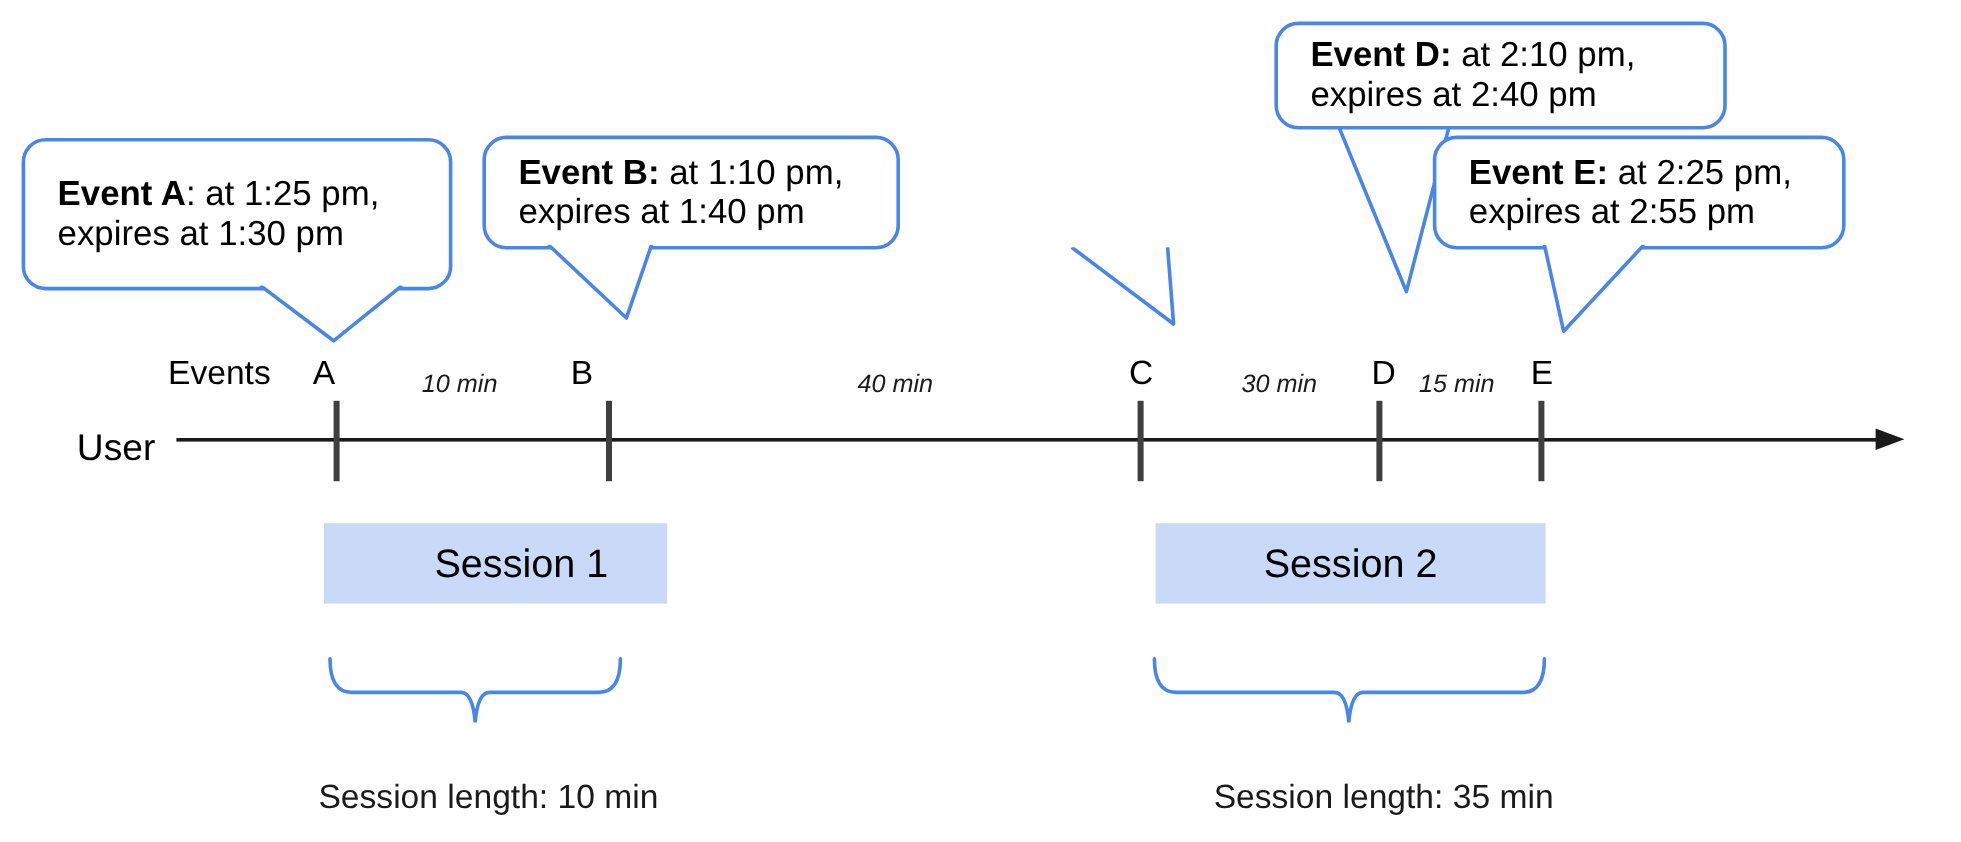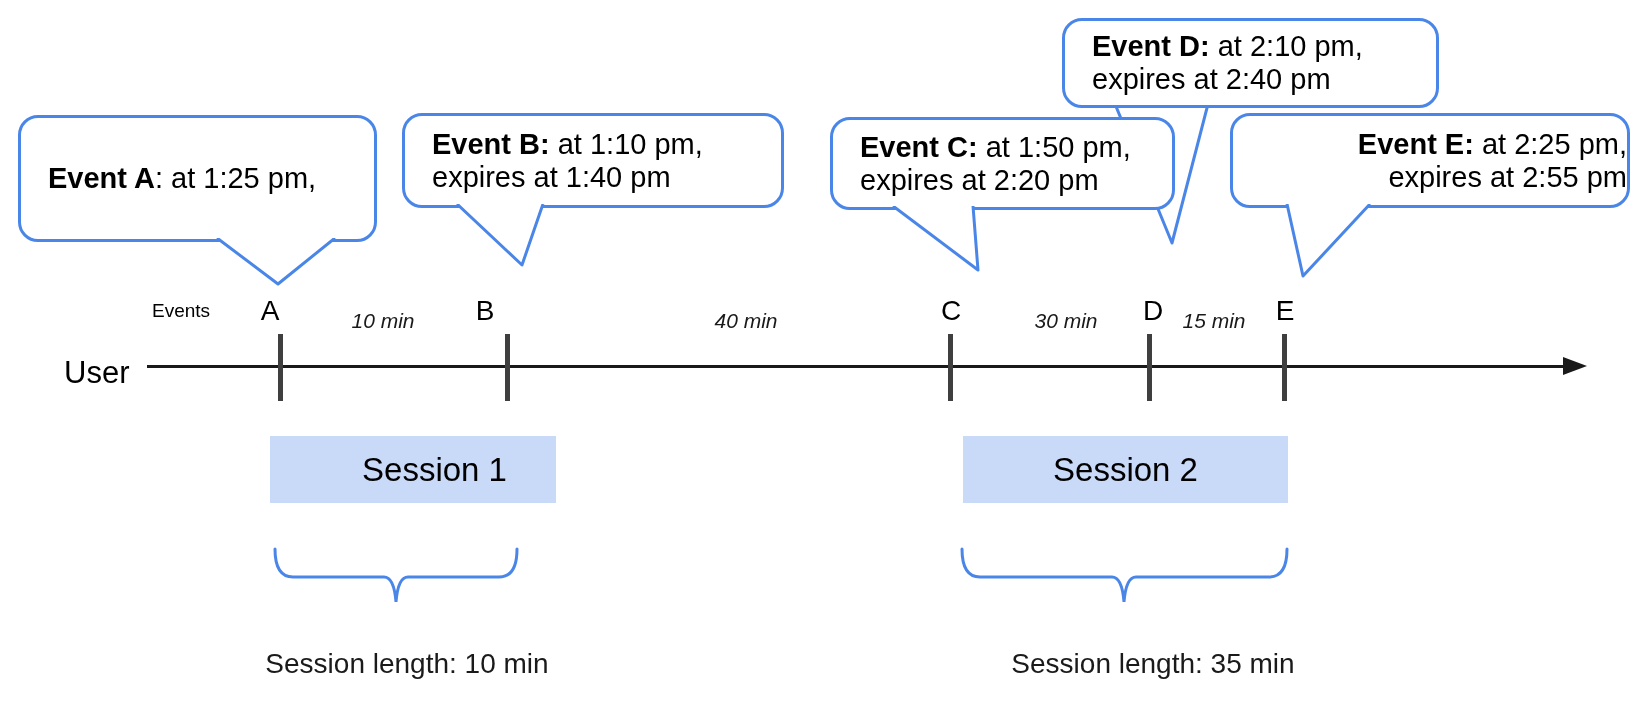--- a/index.html
+++ b/index.html
@@ -36,21 +36,21 @@
   
   .axis-line{position:absolute;left:147px;top:365px;width:1418px;height:3px;background:var(--line-black);}
   .arrow-head{
     position:absolute;left:1563px;top:357px;width:0;height:0;
     border-left:24px solid var(--line-black);
     border-top:9px solid transparent;border-bottom:9px solid transparent;
   }
   .tick{position:absolute;top:334px;width:5px;height:67px;background:var(--tick-gray);}
   .tick-label{position:absolute;top:296px;transform:translateX(-50%);font-size:28px;line-height:30px;}
   .interval-label{position:absolute;top:309px;transform:translateX(-50%);font-size:21px;line-height:24px;color:var(--line-black);font-style:italic;}
-  .events-label{position:absolute;left:140px;top:296px;font-size:19px;line-height:30px;margin-left:12px;}
+  .events-label{position:absolute;left:140px;top:296px;font-size:28px;line-height:30px;}
   .user-label{position:absolute;left:64px;top:356px;font-size:31px;line-height:34px;}
   
   .session-box{
     position:absolute;top:436px;height:67px;
     background:var(--session-fill);
     display:flex;align-items:center;justify-content:center;
     font-size:33px;
   }
   .brace-svg{position:absolute;left:0;top:545px;}
   .brace-path{fill:none;stroke:var(--accent-blue);stroke-width:3;stroke-linecap:round;}
@@ -64,42 +64,39 @@
   <div class="bubble z2" style="left:1051px;top:18px;width:377px;height:90px;margin-left:11px;">
     <div><span class="b">Event D:</span><span> at 2:10 pm,</span></div>
     <div>expires at 2:40 pm</div>
   </div>
   <svg class="tail-svg z1" style="left:1110px;top:104px;" width="104" height="146">
     <path class="tail-path" d="M 5,0 L 62,139 L 98,0"></path>
   </svg>
 
   <div class="bubble" style="left:18px;top:115px;width:359px;height:127px;">
     <div><span class="b">Event A</span><span>: at 1:25 pm,</span></div>
+    <div>expires at 1:30 pm</div>
   </div>
   <svg class="tail-svg z6" style="left:212px;top:238px;" width="130" height="54">
     <path class="tail-path" d="M 5,0 L 66,46 L 123,0"></path>
   </svg>
 
-  <div class="bubble" style="left:402px;top:113px;width:382px;height:95px;">
+  <div class="bubble" style="left:402px;top:113px;width:348px;height:95px;">
     <div><span class="b">Event B:</span><span> at 1:10 pm,</span></div>
     <div>expires at 1:40 pm</div>
   </div>
   <svg class="tail-svg z6" style="left:452px;top:204px;" width="100" height="66">
     <path class="tail-path" d="M 5,0 L 70,61 L 91,0"></path>
   </svg>
 
-  <div class="bubble z3" style="left:830px;top:117px;width:345px;height:93px;">
-    <div><span class="b">Event C:</span><span> at 1:50 pm,</span></div>
-    <div>expires at 2:20 pm</div>
-  </div>
   <svg class="tail-svg z4" style="left:886px;top:206px;" width="100" height="70">
     <path class="tail-path" d="M 7,0 L 92,64 L 87,0"></path>
   </svg>
 
-  <div class="bubble z3" style="left:1230px;top:113px;width:400px;height:95px;text-align:right;">
+  <div class="bubble z3" style="left:1194px;top:113px;width:344px;height:95px;">
     <div><span class="b">Event E:</span><span> at 2:25 pm,</span></div>
     <div>expires at 2:55 pm</div>
   </div>
   <svg class="tail-svg z4" style="left:1282px;top:204px;" width="93" height="78">
     <path class="tail-path" d="M 5,0 L 21,72 L 88,0"></path>
   </svg>
 
   <div class="events-label">Events</div>
   <div class="user-label">User</div>
 

